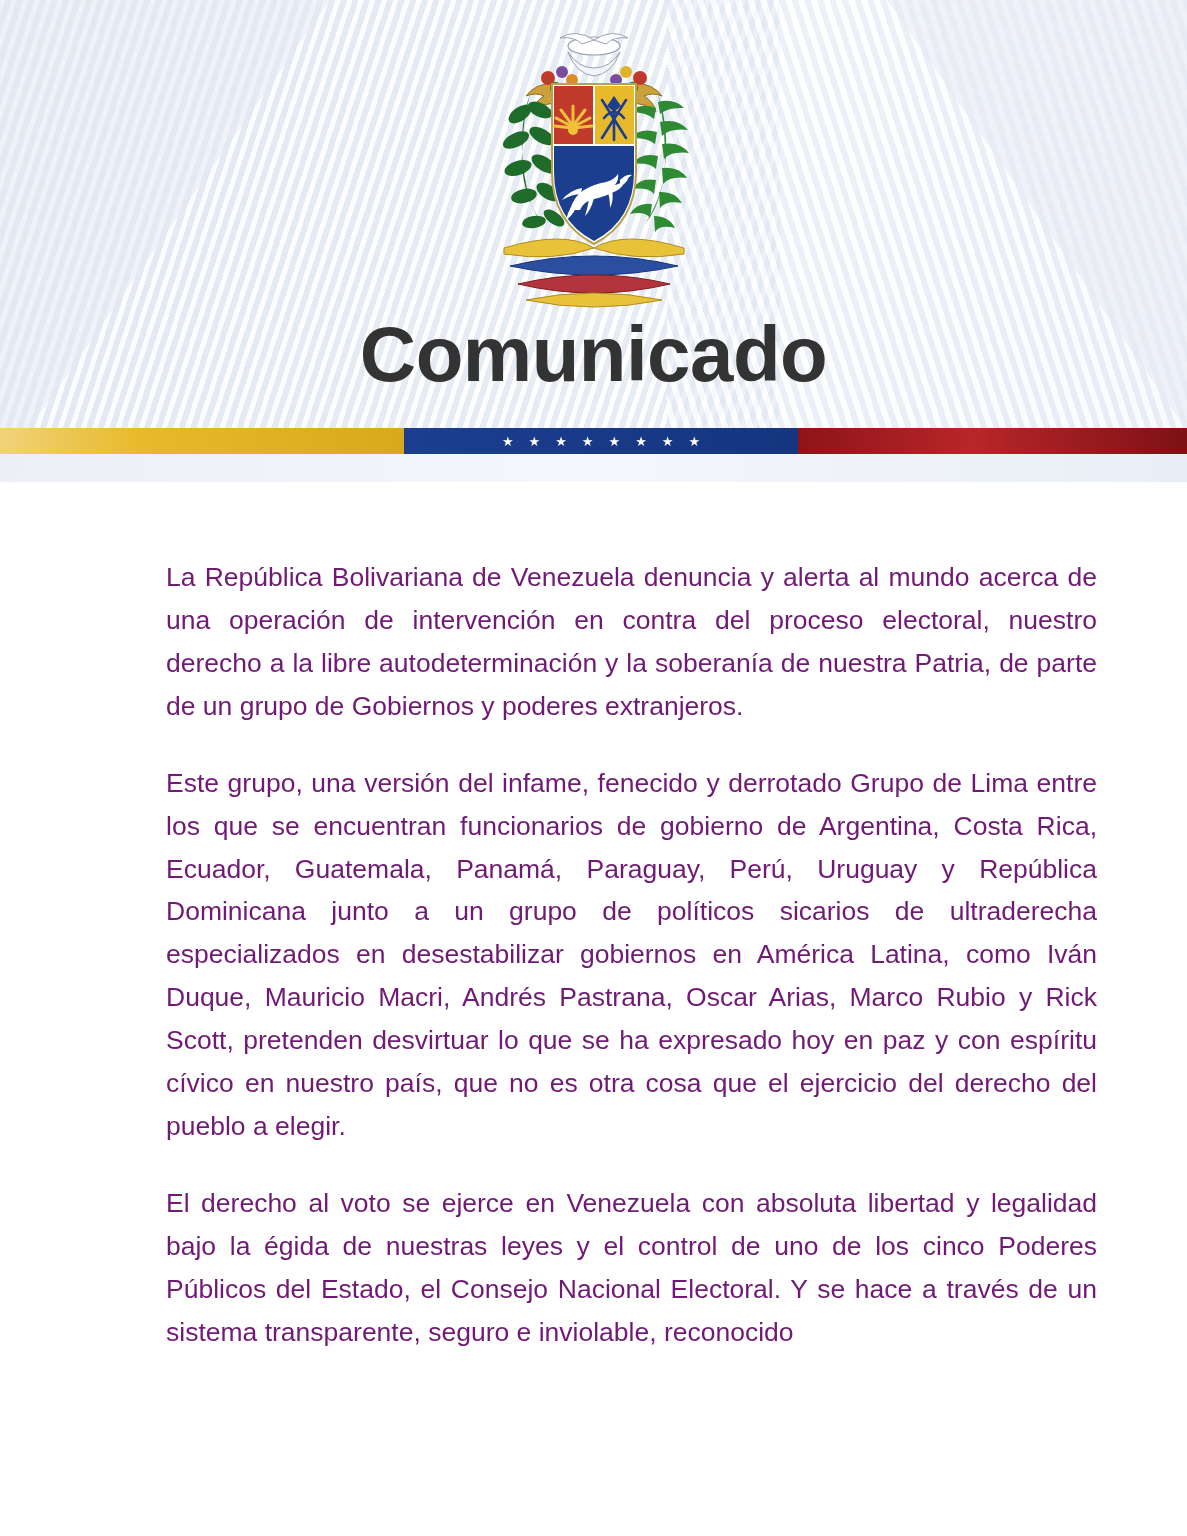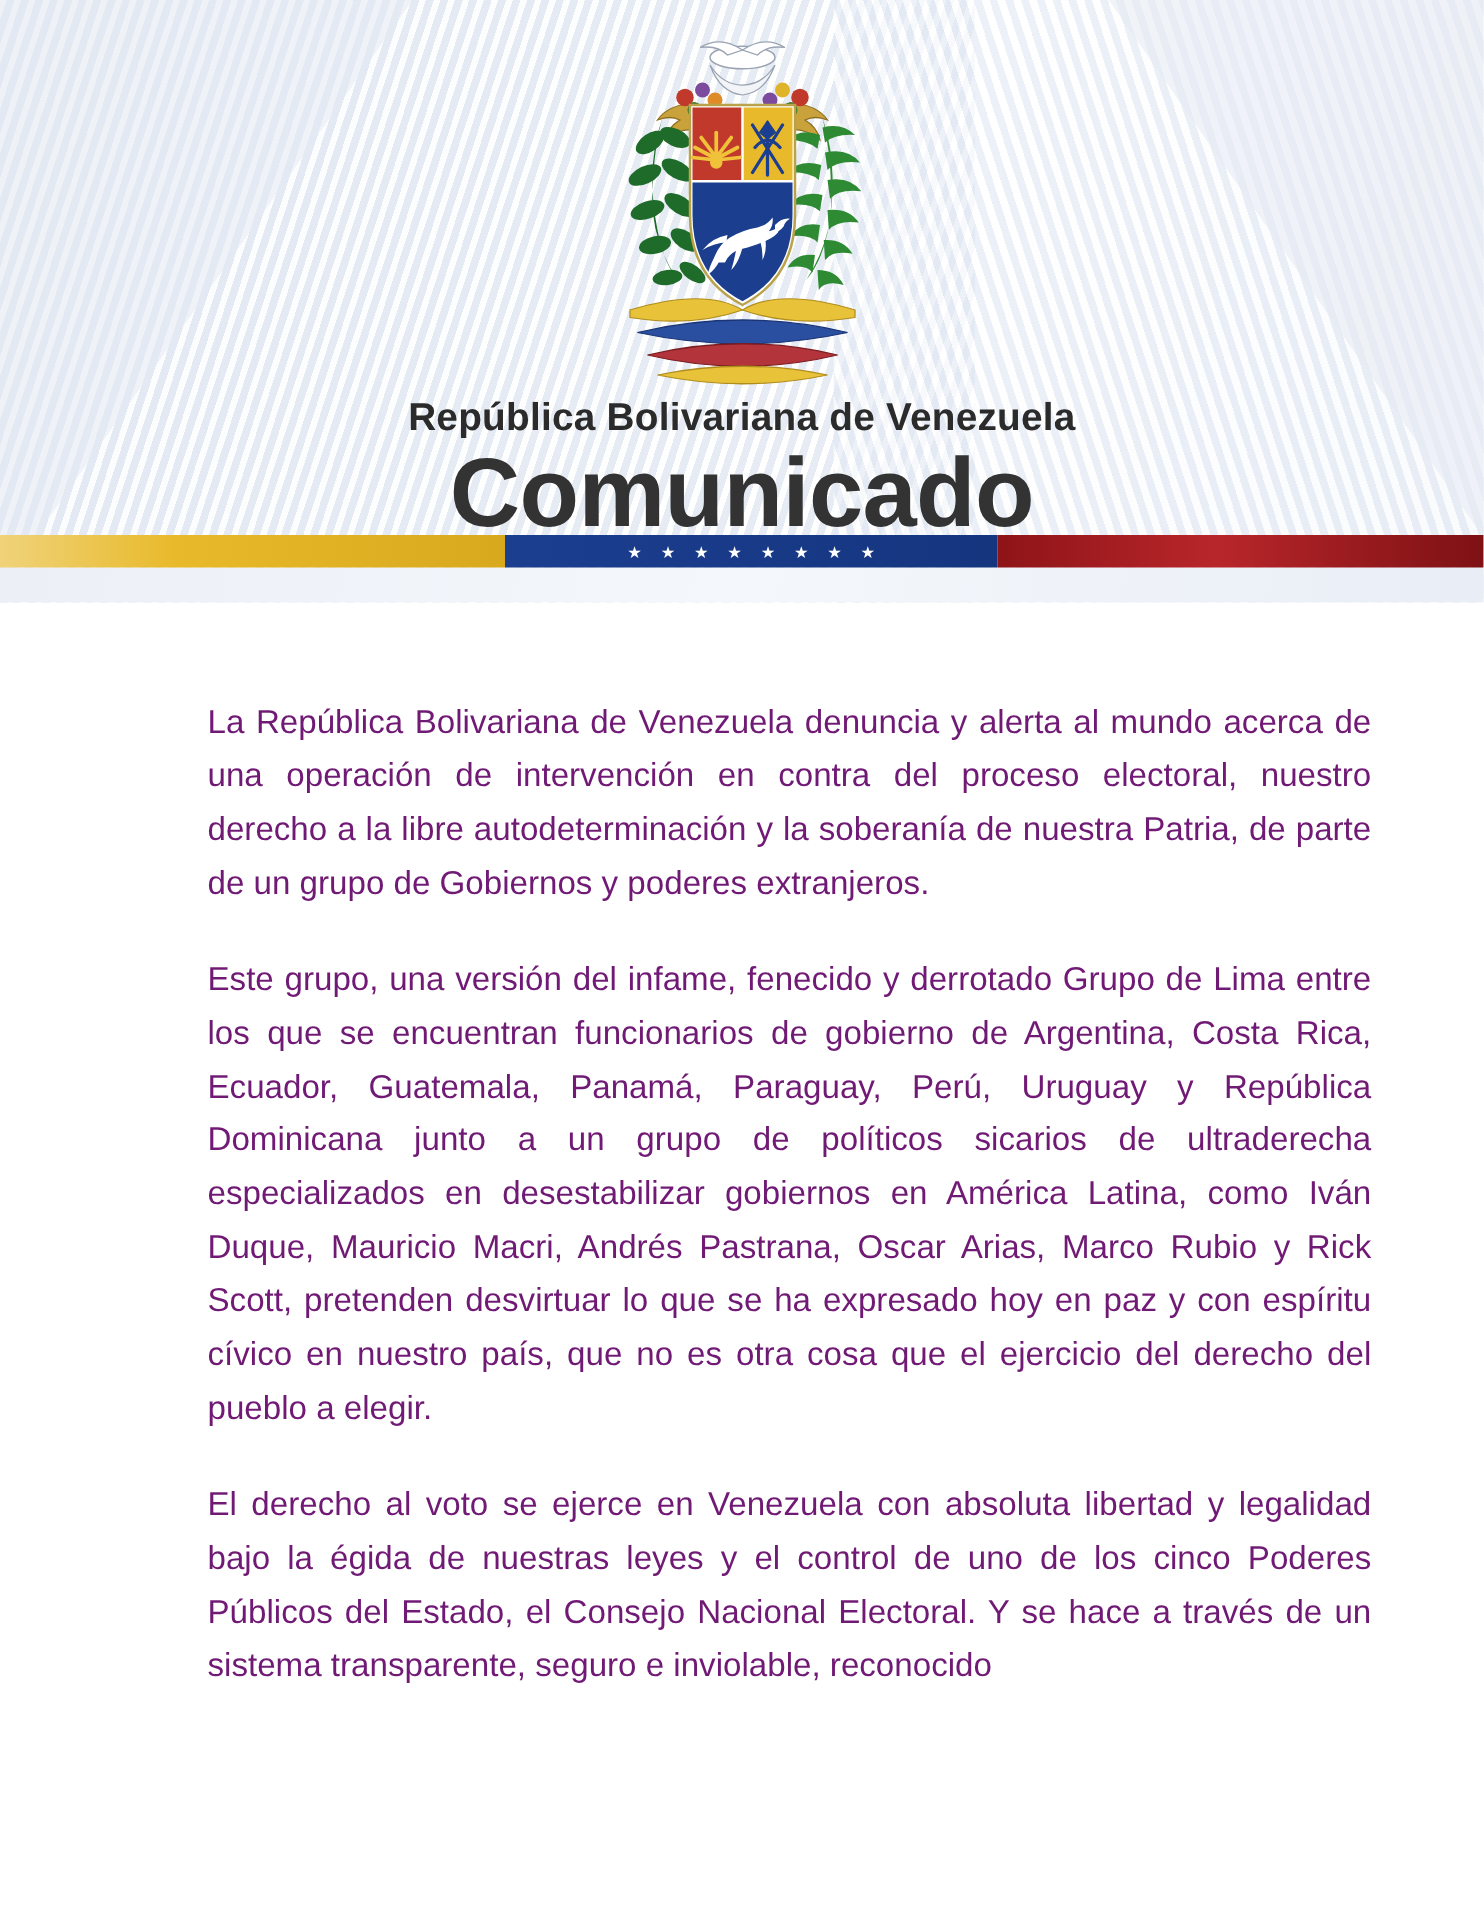--- a/index.html
+++ b/index.html
@@ -250,21 +250,20 @@
         <g>
           <path d="M60 226 q60 -18 90 0 q-40 14 -90 6z" fill="#e8c33a" stroke="#b08c1c" stroke-width="1"></path>
           <path d="M240 226 q-60 -18 -90 0 q40 14 90 6z" fill="#e8c33a" stroke="#b08c1c" stroke-width="1"></path>
           <path d="M66 244 q84 -20 168 0 q-84 18 -168 0z" fill="#2a4fa0" stroke="#1b3576" stroke-width="1"></path>
           <path d="M74 262 q76 -18 152 0 q-76 18 -152 0z" fill="#b3343a" stroke="#7d1d22" stroke-width="1"></path>
           <path d="M82 278 q68 -14 136 0 q-68 14 -136 0z" fill="#e8c33a" stroke="#b08c1c" stroke-width="1"></path>
         </g>
       </svg>
     </div>
 
-    <div class="country-line">República Bolivariana de Venezuela</div>
     <div class="doc-title">Comunicado</div>
   </div>
 
   <div class="flagbar">
     <div class="seg seg-y"></div>
     <div class="seg seg-b">
       <div class="stars">
         <span>★</span>
         <span>★</span>
         <span>★</span>

